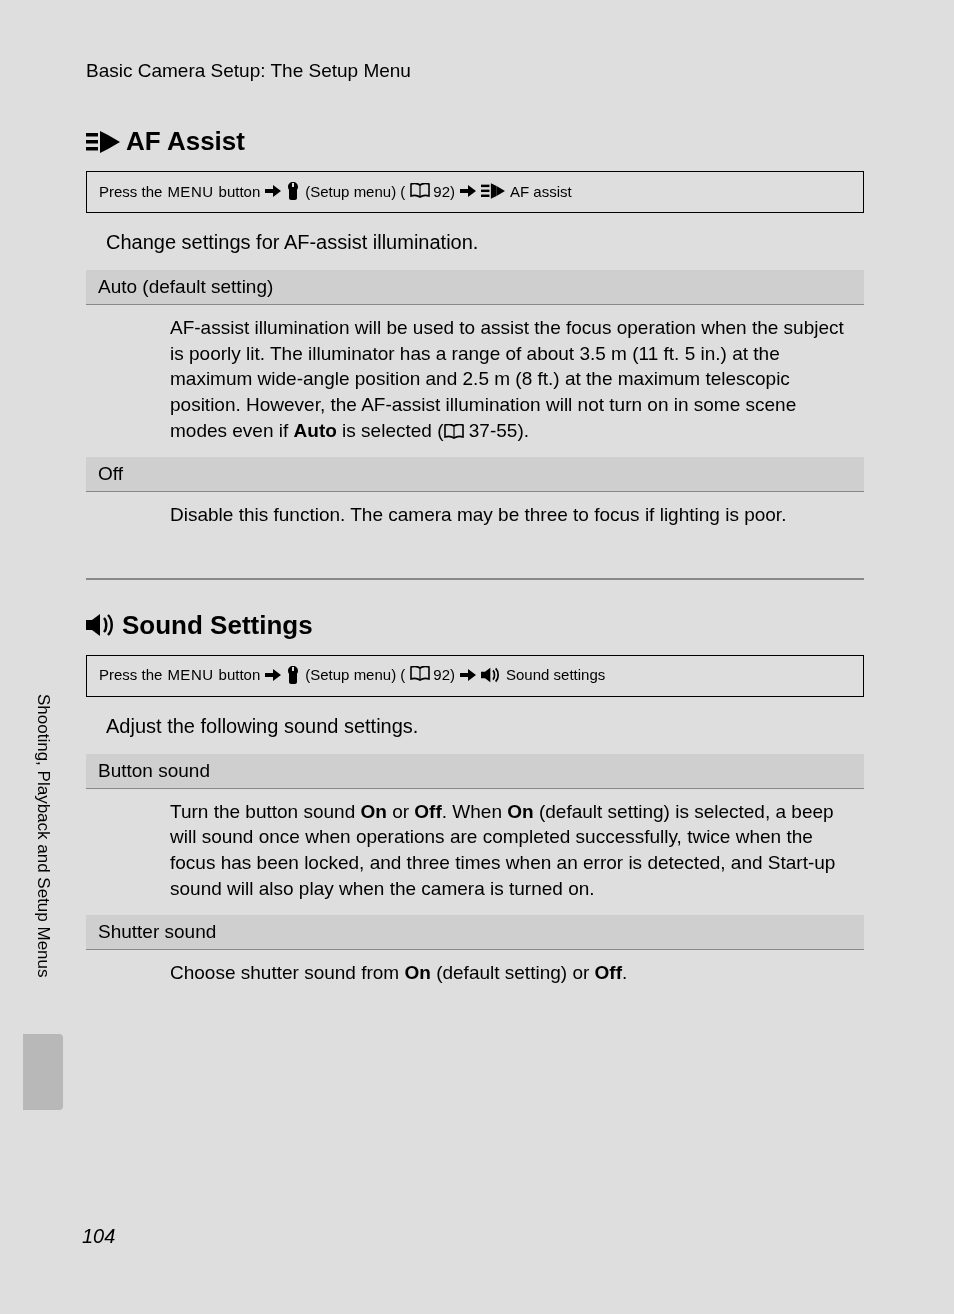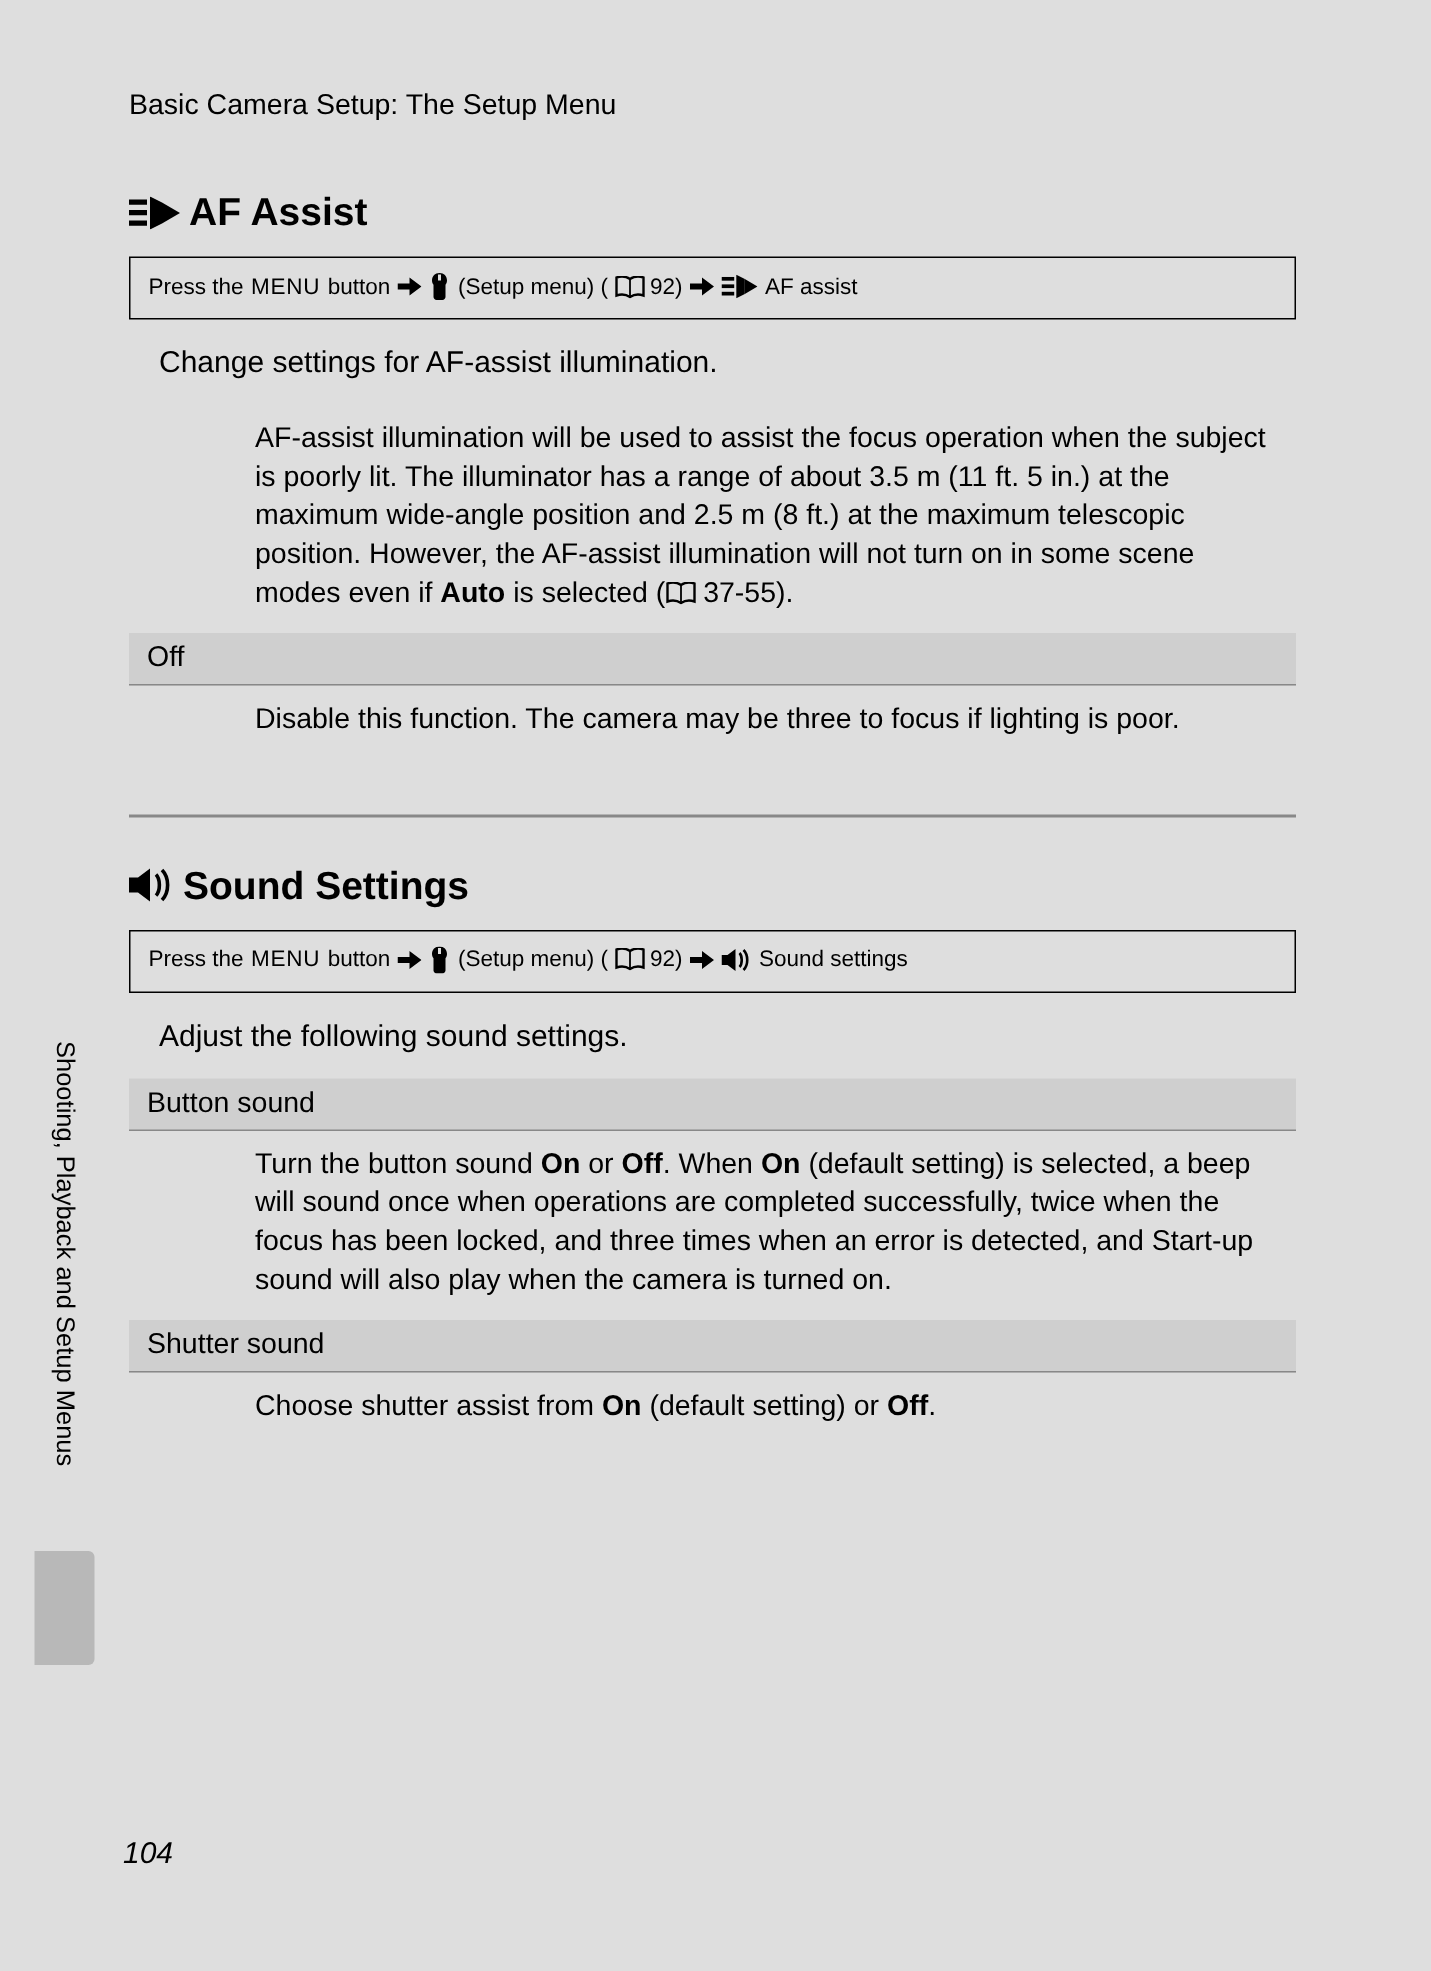--- a/index.html
+++ b/index.html
@@ -111,21 +111,21 @@
     border-radius: 0 4px 4px 0;
   }
   .page-number {
     position: absolute;
     left: 82px;
     bottom: 66px;
     font-size: 20px;
     font-style: italic;
   }
   .inline-icon { display:inline-flex; align-items:center; vertical-align:middle; }
-  .book-ref { display:inline-flex; align-items:center; gap:3px; }
+  .book-ref { display:inline-flex; align-items:flex-start; gap:3px; }
 </style>
 </head>
 <body>
 
 <div class="page">
 
   <div class="side-tab">
     <div class="label">Shooting, Playback and Setup Menus</div>
     <div class="tab-box"></div>
   </div>
@@ -185,20 +185,21 @@
             <path d="M14 0 L14 22 L22 18 L22 4 Z" fill="#000"></path>
             <path d="M22 4 L34 11 L22 18 Z" fill="#000"></path>
           </svg>
         </span>
         <span>AF assist</span>
       </div>
 
       <div class="intro">Change settings for AF-assist illumination.</div>
 
       <div class="option-table">
+        <div class="option-header">Auto (default setting)</div>
         <div class="option-body">
           <span>AF-assist illumination will be used to assist the focus operation when the subject is poorly lit. The illuminator has a range of about 3.5 m (11 ft. 5 in.) at the maximum wide-angle position and 2.5 m (8 ft.) at the maximum telescopic position. However, the AF-assist illumination will not turn on in some scene modes even if </span><b>Auto</b><span> is selected (</span><span class="inline-icon">
               <svg width="20" height="15" viewBox="0 0 20 15">
                 <path d="M1 1 C4 0 7 0 10 2 C13 0 16 0 19 1 L19 13 C16 12 13 12 10 14 C7 12 4 12 1 13 Z" fill="none" stroke="#000" stroke-width="1.6"></path>
                 <line x1="10" y1="2" x2="10" y2="14" stroke="#000" stroke-width="1.2"></line>
               </svg>
             </span> <span>37-55).</span>
         </div>
         <div class="option-header">Off</div>
         <div class="option-body">
@@ -259,20 +260,20 @@
         </span>
         <span>Sound settings</span>
       </div>
 
       <div class="intro">Adjust the following sound settings.</div>
 
       <div class="option-table">
         <div class="option-header">Button sound</div>
         <div class="option-body" id="sound-opt-0"><span>Turn the button sound </span><b>On</b><span> or </span><b>Off</b><span>. When </span><b>On</b><span> (default setting) is selected, a beep will sound once when operations are completed successfully, twice when the focus has been locked, and three times when an error is detected, and Start-up sound will also play when the camera is turned on.</span></div>
         <div class="option-header">Shutter sound</div>
-        <div class="option-body" id="sound-opt-1"><span>Choose shutter assist from </span><b>On</b><span> (default setting) or </span><b>Off</b><span>.</span></div>
+        <div class="option-body" id="sound-opt-1"><span>Choose shutter sound from </span><b>On</b><span> (default setting) or </span><b>Off</b><span>.</span></div>
       </div>
     </div>
 
   </div>
 
   <div class="page-number">104</div>
 </div>
 
 </body></html>

